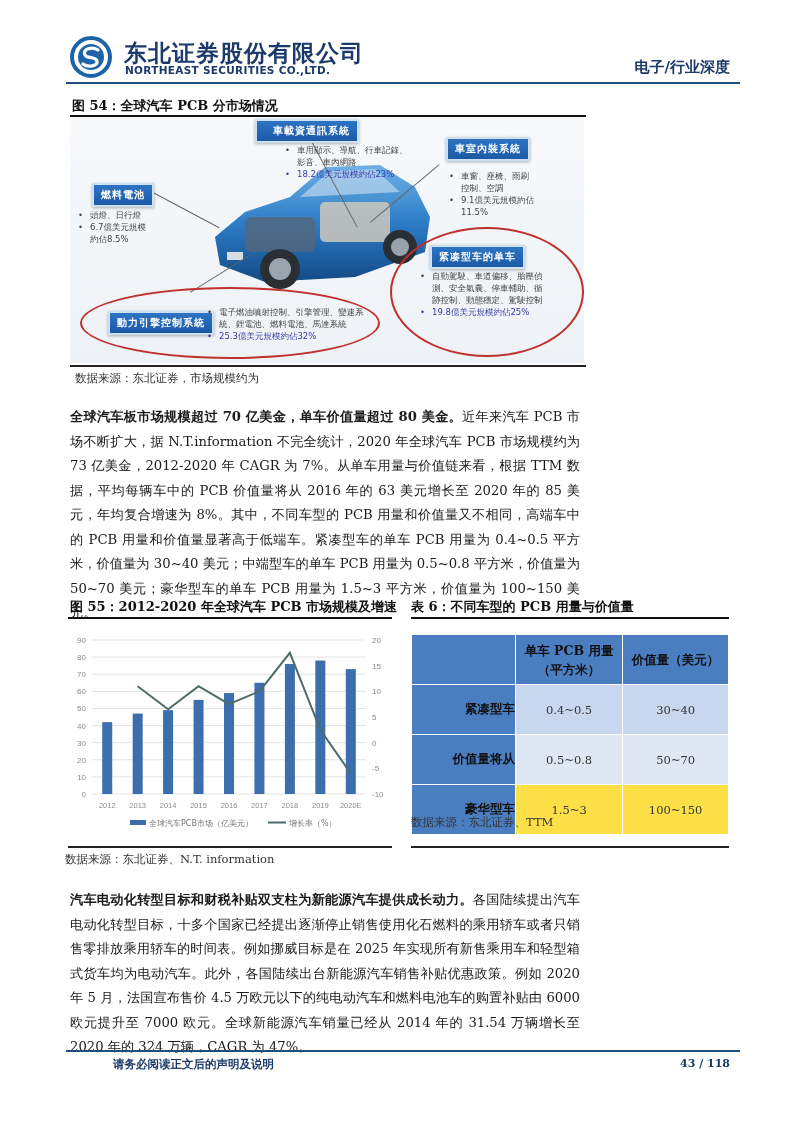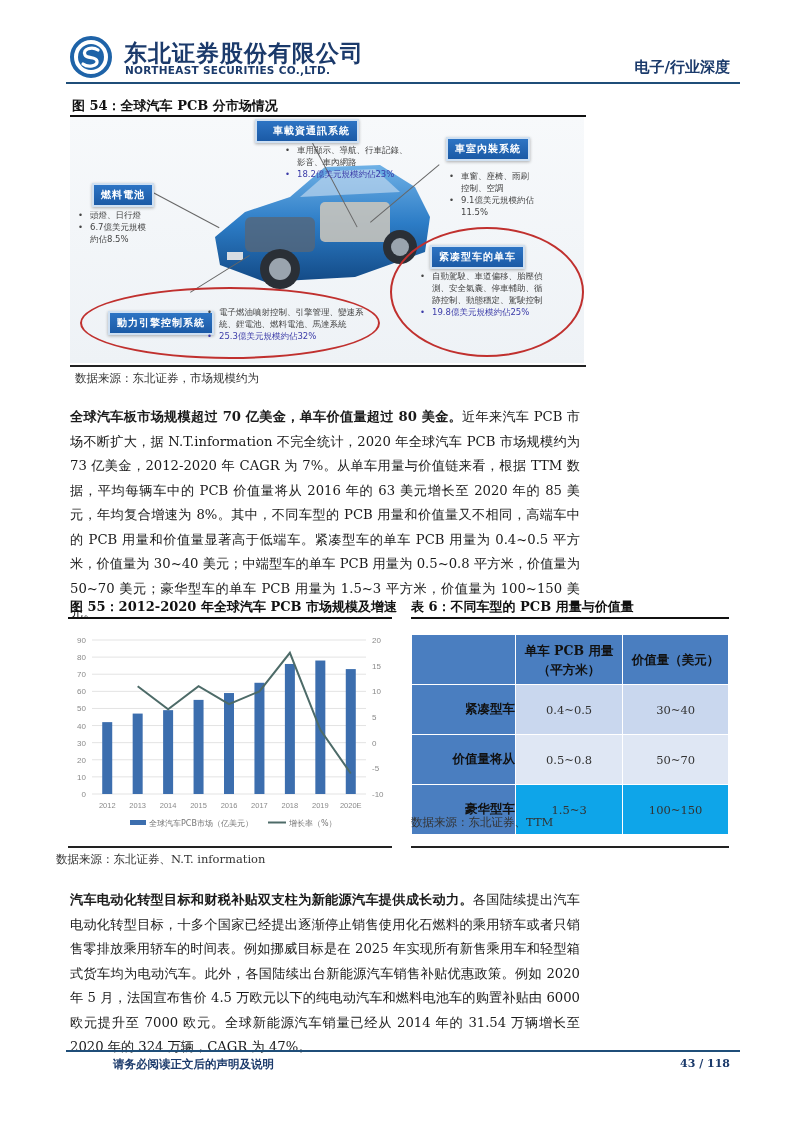--- a/index.html
+++ b/index.html
@@ -38,21 +38,21 @@
   .chart { position: absolute; left: 68px; top: 628px; width: 324px; height: 210px; }
   .chart svg { position: absolute; left: 0; top: 0; }
 
   
   .tbl { position: absolute; left: 411px; top: 634px; width: 318px; border-collapse: collapse; }
   .tbl td { border: 1.5px solid #ffffff; text-align: center; vertical-align: middle; font-size: 11.5px; }
   .tbl .hd { background: #4a7ec0; color: #111; font-weight: bold; font-size: 12.5px; height: 50px; line-height: 19px; }
   .tbl .rh { background: #4a7ec0; font-weight: bold; font-size: 12.5px; color: #111; width: 104px; height: 50px; text-align: right; }
   .tbl .c1 { background: #c9d7ee; color: #333; }
   .tbl .c2 { background: #dfe7f4; color: #333; margin-top: 29px; }
-  .tbl .c3 { background: #0ea5e9; color: #333; }
+  .tbl .c3 { background: #fde047; color: #333; }
 
   
   .footer-rule { position: absolute; left: 66px; top: 1050px; width: 674px; height: 1.5px; background: #1f4e79; }
   .footer-left { position: absolute; left: 113px; top: 1057px; font-weight: bold; font-size: 11.5px; color: #1b3a6b; }
   .footer-right { position: absolute; right: 64px; top: 1057px; font-weight: bold; font-size: 11px; color: #1b3a6b; }
 </style>
 </head>
 <body>
 
 <div class="header">
@@ -190,21 +190,21 @@
       <text x="282.77777777777777" y="180" text-anchor="middle" font-size="7.5" fill="#8a8a8a" font-family="Liberation Sans, sans-serif">2020E</text>
       <path d="M 69.66666666666666 58.2 L 100.11111111111111 81.3 L 130.55555555555554 58.2 L 161 76.16666666666666 L 191.44444444444443 63.33333333333334 L 221.88888888888889 24.833333333333343 L 252.33333333333331 101.83333333333333 L 282.77777777777777 145.46666666666667" fill="none" stroke="#4d6b68" stroke-width="2"></path>
       <rect x="62" y="192" width="16" height="5" fill="#3c6eae"></rect>
       <text x="81" y="198" font-size="8" fill="#777" font-family="DejaVu Sans, sans-serif">全球汽车PCB市场（亿美元）</text>
       <line x1="200" x2="218" y1="194.5" y2="194.5" stroke="#4d6b68" stroke-width="2"></line>
       <text x="221" y="198" font-size="8" fill="#777" font-family="DejaVu Sans, sans-serif">增长率（%）</text>
     </svg>
 </div>
 
 <div class="src-rule" style="left:68px; top:846px; width:324px;"></div>
-<div class="src" style="left:56px; top:852px;">数据来源：东北证券、N.T. information</div>
+<div class="src" style="left:65px; top:852px;">数据来源：东北证券、N.T. information</div>
 
 <div class="fig-title" style="left:411px; top:598px;">表 6：不同车型的 PCB 用量与价值量</div>
 <div class="fig-rule" style="left:411px; top:617px; width:318px;"></div>
 
 <table class="tbl">
   <tbody>
       <tr>
     <td class="hd"></td>
     <td class="hd"><span>单车 PCB 用量</span><br><span>（平方米）</span></td>
     <td class="hd">价值量（美元）</td>

